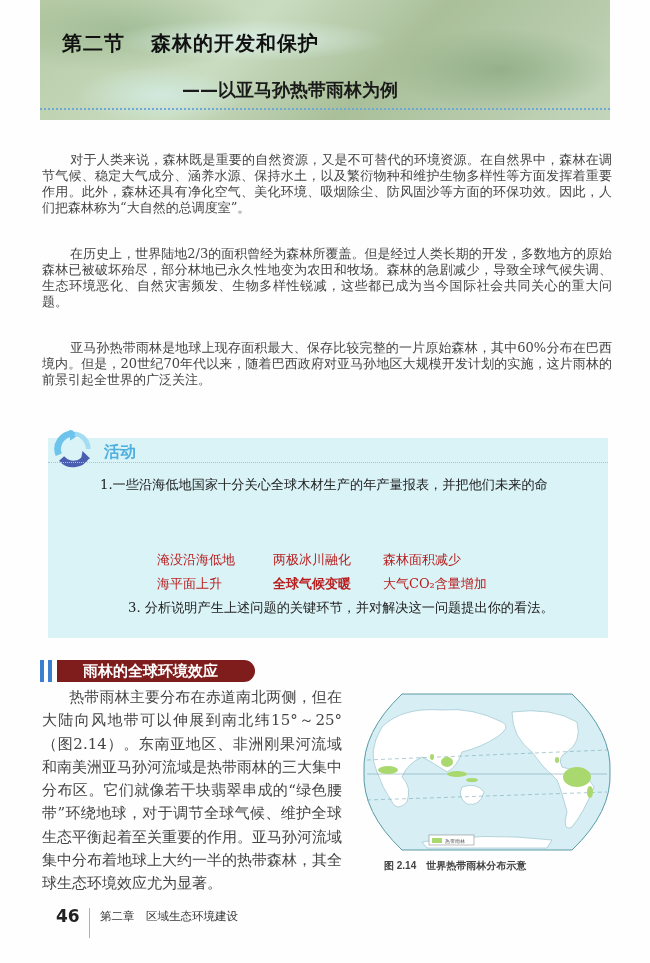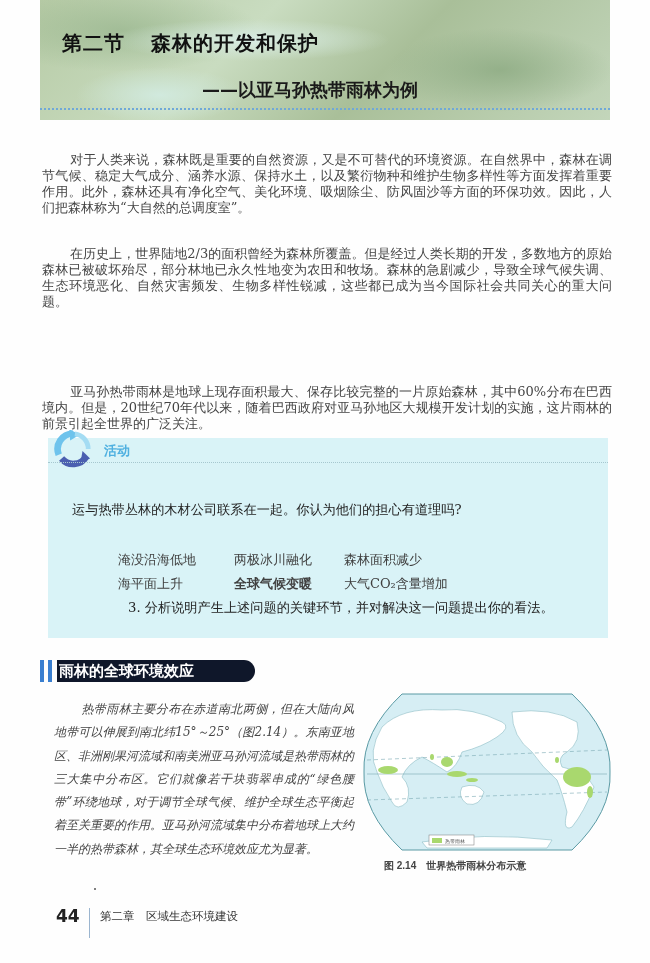--- a/index.html
+++ b/index.html
@@ -10,39 +10,39 @@
       radial-gradient(ellipse 120px 40px at 120px 95px, rgba(210,235,225,0.9), transparent 70%),
       radial-gradient(ellipse 200px 30px at 210px 40px, rgba(220,240,235,0.85), transparent 70%),
       radial-gradient(ellipse 160px 60px at 460px 70px, rgba(140,170,130,0.8), transparent 70%),
       radial-gradient(ellipse 200px 60px at 80px 30px, rgba(150,180,140,0.7), transparent 70%),
       linear-gradient(135deg, #b7cba6 0%, #c9dcc0 35%, #a9bf99 60%, #c3d6bb 100%); }
   .banner .dots { position:absolute; left:0; right:0; top:108px; border-top:2px dotted #6fa8d8; }
   .title-main { position:absolute; left:62px; top:30px; font-size:20px; font-weight:bold;
     color:#111; letter-spacing:1px; font-family:"DejaVu Serif", serif; white-space:nowrap; }
   .title-main .gap { display:inline-block; width:26px; }
   .title-sub { position:absolute; left:182px; top:78px; font-size:18px; font-weight:bold;
-    color:#1a1a1a; font-family:"DejaVu Sans", sans-serif; white-space:nowrap;margin-left:20px; }
+    color:#1a1a1a; font-family:"DejaVu Sans", sans-serif; white-space:nowrap; }
   .para { position:absolute; left:42px; width:570px; font-size:13px; line-height:16px;
     text-align:justify; color:#444; margin:0; }
   .para .indent { display:inline-block; width:28px; }
   .activity { position:absolute; left:48px; top:438px; width:560px; height:200px; background:#d9f3f7; }
   .activity .dotline { position:absolute; left:0; right:0; top:24px; border-top:1.5px dotted #a6c7cf; }
   .act-icon { position:absolute; left:6px; top:-8px; width:38px; height:38px; }
   .act-title { position:absolute; left:56px; top:4px; font-family:"DejaVu Sans", sans-serif;
-    font-size:13px; font-weight:bold; color:#4fb0e0; }
+    font-size:16px; font-weight:bold; color:#4fb0e0; }
   .act-text { position:absolute; left:24px; font-size:13.2px; color:#222;
     font-family:"DejaVu Serif", serif; white-space:nowrap; }
-  .grid-cell { position:absolute; font-size:13px; color:#404040; white-space:nowrap; }
+  .grid-cell { position:absolute; font-size:13px; color:#b91c1c; white-space:nowrap;margin-left:39px; }
   .sec-head { position:absolute; left:40px; top:660px; height:22px; width:215px; }
   .sec-bars span { position:absolute; top:0; width:4px; height:22px; background:#3a7fd0; }
-  .sec-pill { position:absolute; left:17px; top:0; width:198px; height:22px; background:#0f172a;
+  .sec-pill { position:absolute; left:17px; top:0; width:198px; height:22px; background:#7f1d1d;
     border-radius:0 12px 12px 0; color:#fff; font-family:"DejaVu Sans", sans-serif; font-weight:bold;
-    font-size:15px; line-height:22px; padding-left:2px; box-sizing:border-box; }
-  .col-text { position:absolute; left:42px; width:300px; font-size:12px; line-height:23.3px;
-    color:#444; text-align:justify; margin:12px;font-style:italic; }
+    font-size:15px; line-height:22px; padding-left:26px; box-sizing:border-box; }
+  .col-text { position:absolute; left:42px; width:300px; font-size:15px; line-height:23.3px;
+    color:#444; text-align:justify; margin:0; }
   .map { position:absolute; left:362px; top:692px; width:250px; height:160px; }
   .map-caption { position:absolute; left:384px; top:859px; font-family:Liberation Sans, sans-serif;
     font-size:10px; font-weight:bold; color:#444; white-space:nowrap; }
   .footer-num { position:absolute; left:56px; top:906px; font-family:"DejaVu Sans", sans-serif;
     font-size:17px; font-weight:bold; color:#222; }
   .footer-bar { position:absolute; left:89px; top:908px; width:1px; height:30px; background:#9bb5cf; }
   .footer-text { position:absolute; left:100px; top:909px; font-family:"DejaVu Sans", sans-serif;
     font-size:11.5px; color:#333; white-space:nowrap; }
   .speck { position:absolute; left:94px; top:888px; width:2px; height:2px; background:#555; border-radius:1px; }
 </style>
@@ -52,33 +52,33 @@
 <div class="banner">
   <div class="dots"></div>
 </div>
 <div class="title-main">
   <span>第二节</span><span class="gap"></span><span>森林的开发和保护</span>
 </div>
 <div class="title-sub">——以亚马孙热带雨林为例</div>
 
 <p class="para" style="top:152px;"><span class="indent"></span><span>对于人类来说，森林既是重要的自然资源，又是不可替代的环境资源。在自然界中，森林在调节气候、稳定大气成分、涵养水源、保持水土，以及繁衍物种和维护生物多样性等方面发挥着重要作用。此外，森林还具有净化空气、美化环境、吸烟除尘、防风固沙等方面的环保功效。因此，人们把森林称为“大自然的总调度室”。</span></p>
 <p class="para" style="top:246px;"><span class="indent"></span><span>在历史上，世界陆地2/3的面积曾经为森林所覆盖。但是经过人类长期的开发，多数地方的原始森林已被破坏殆尽，部分林地已永久性地变为农田和牧场。森林的急剧减少，导致全球气候失调、生态环境恶化、自然灾害频发、生物多样性锐减，这些都已成为当今国际社会共同关心的重大问题。</span></p>
-<p class="para" style="top:340px;margin-top:44px;"><span class="indent"></span><span>亚马孙热带雨林是地球上现存面积最大、保存比较完整的一片原始森林，其中60%分布在巴西境内。但是，20世纪70年代以来，随着巴西政府对亚马孙地区大规模开发计划的实施，这片雨林的前景引起全世界的广泛关注。</span></p>
+<p class="para" style="top:340px;"><span class="indent"></span><span>亚马孙热带雨林是地球上现存面积最大、保存比较完整的一片原始森林，其中60%分布在巴西境内。但是，20世纪70年代以来，随着巴西政府对亚马孙地区大规模开发计划的实施，这片雨林的前景引起全世界的广泛关注。</span></p>
 
 <div class="activity">
   <svg class="act-icon" viewBox="0 0 40 40">
     <path d="M20 4 A16 16 0 0 0 5 26" fill="none" stroke="#6ec3ec" stroke-width="7"></path>
     <polygon points="16,-1 27,5 17,11" fill="#6ec3ec"></polygon>
     <path d="M8 30 A16 16 0 0 0 34 28" fill="none" stroke="#4b5fb0" stroke-width="7"></path>
     <polygon points="30,22 38,30 28,34" fill="#4b5fb0"></polygon>
     <path d="M22 4 A16 16 0 0 1 36 20" fill="none" stroke="#a4dcf3" stroke-width="5"></path>
   </svg>
   <div class="act-title">活动</div>
   <div class="dotline"></div>
-  <div class="act-text" style="top:63px;">运与热带丛林的木材公司联系在一起。你认为他们的担心有道理吗?</div>
+  <div class="act-text" style="top:38px; left:52px;">1.一些沿海低地国家十分关心全球木材生产的年产量报表，并把他们未来的命</div>
   <div class="grid-cell" style="top:113px; left:70px;">淹没沿海低地</div>
   <div class="grid-cell" style="top:113px; left:186px;">两极冰川融化</div>
   <div class="grid-cell" style="top:113px; left:296px;">森林面积减少</div>
   <div class="grid-cell" style="top:137px; left:70px;">海平面上升</div>
   <div class="grid-cell" style="top:137px; left:186px;font-weight:bold;">全球气候变暖</div>
   <div class="grid-cell" style="top:137px; left:296px;">大气CO₂含量增加</div>
   <div class="act-text" style="top:161px; left:52px;margin-left:28px;">3. 分析说明产生上述问题的关键环节，并对解决这一问题提出你的看法。</div>
 </div>
 
 <div class="sec-head">
@@ -110,15 +110,15 @@
     <ellipse cx="110" cy="88" rx="6" ry="2"></ellipse>
     <ellipse cx="195" cy="68" rx="2" ry="3"></ellipse>
   </g>
   <rect x="67" y="143" width="45" height="10" fill="#ffffff" stroke="#777" stroke-width="0.5"></rect>
   <rect x="70" y="146" width="10" height="5" fill="#a9d86e"></rect>
   <text x="83" y="151" font-size="5" fill="#555" font-family="DejaVu Sans, sans-serif">热带雨林</text>
 </svg>
 <div class="map-caption">图 2.14　世界热带雨林分布示意</div>
 
 <div class="speck"></div>
-<div class="footer-num">44</div>
+<div class="footer-num">46</div>
 <div class="footer-bar"></div>
 <div class="footer-text">第二章　区域生态环境建设</div>
 
 </body></html>

